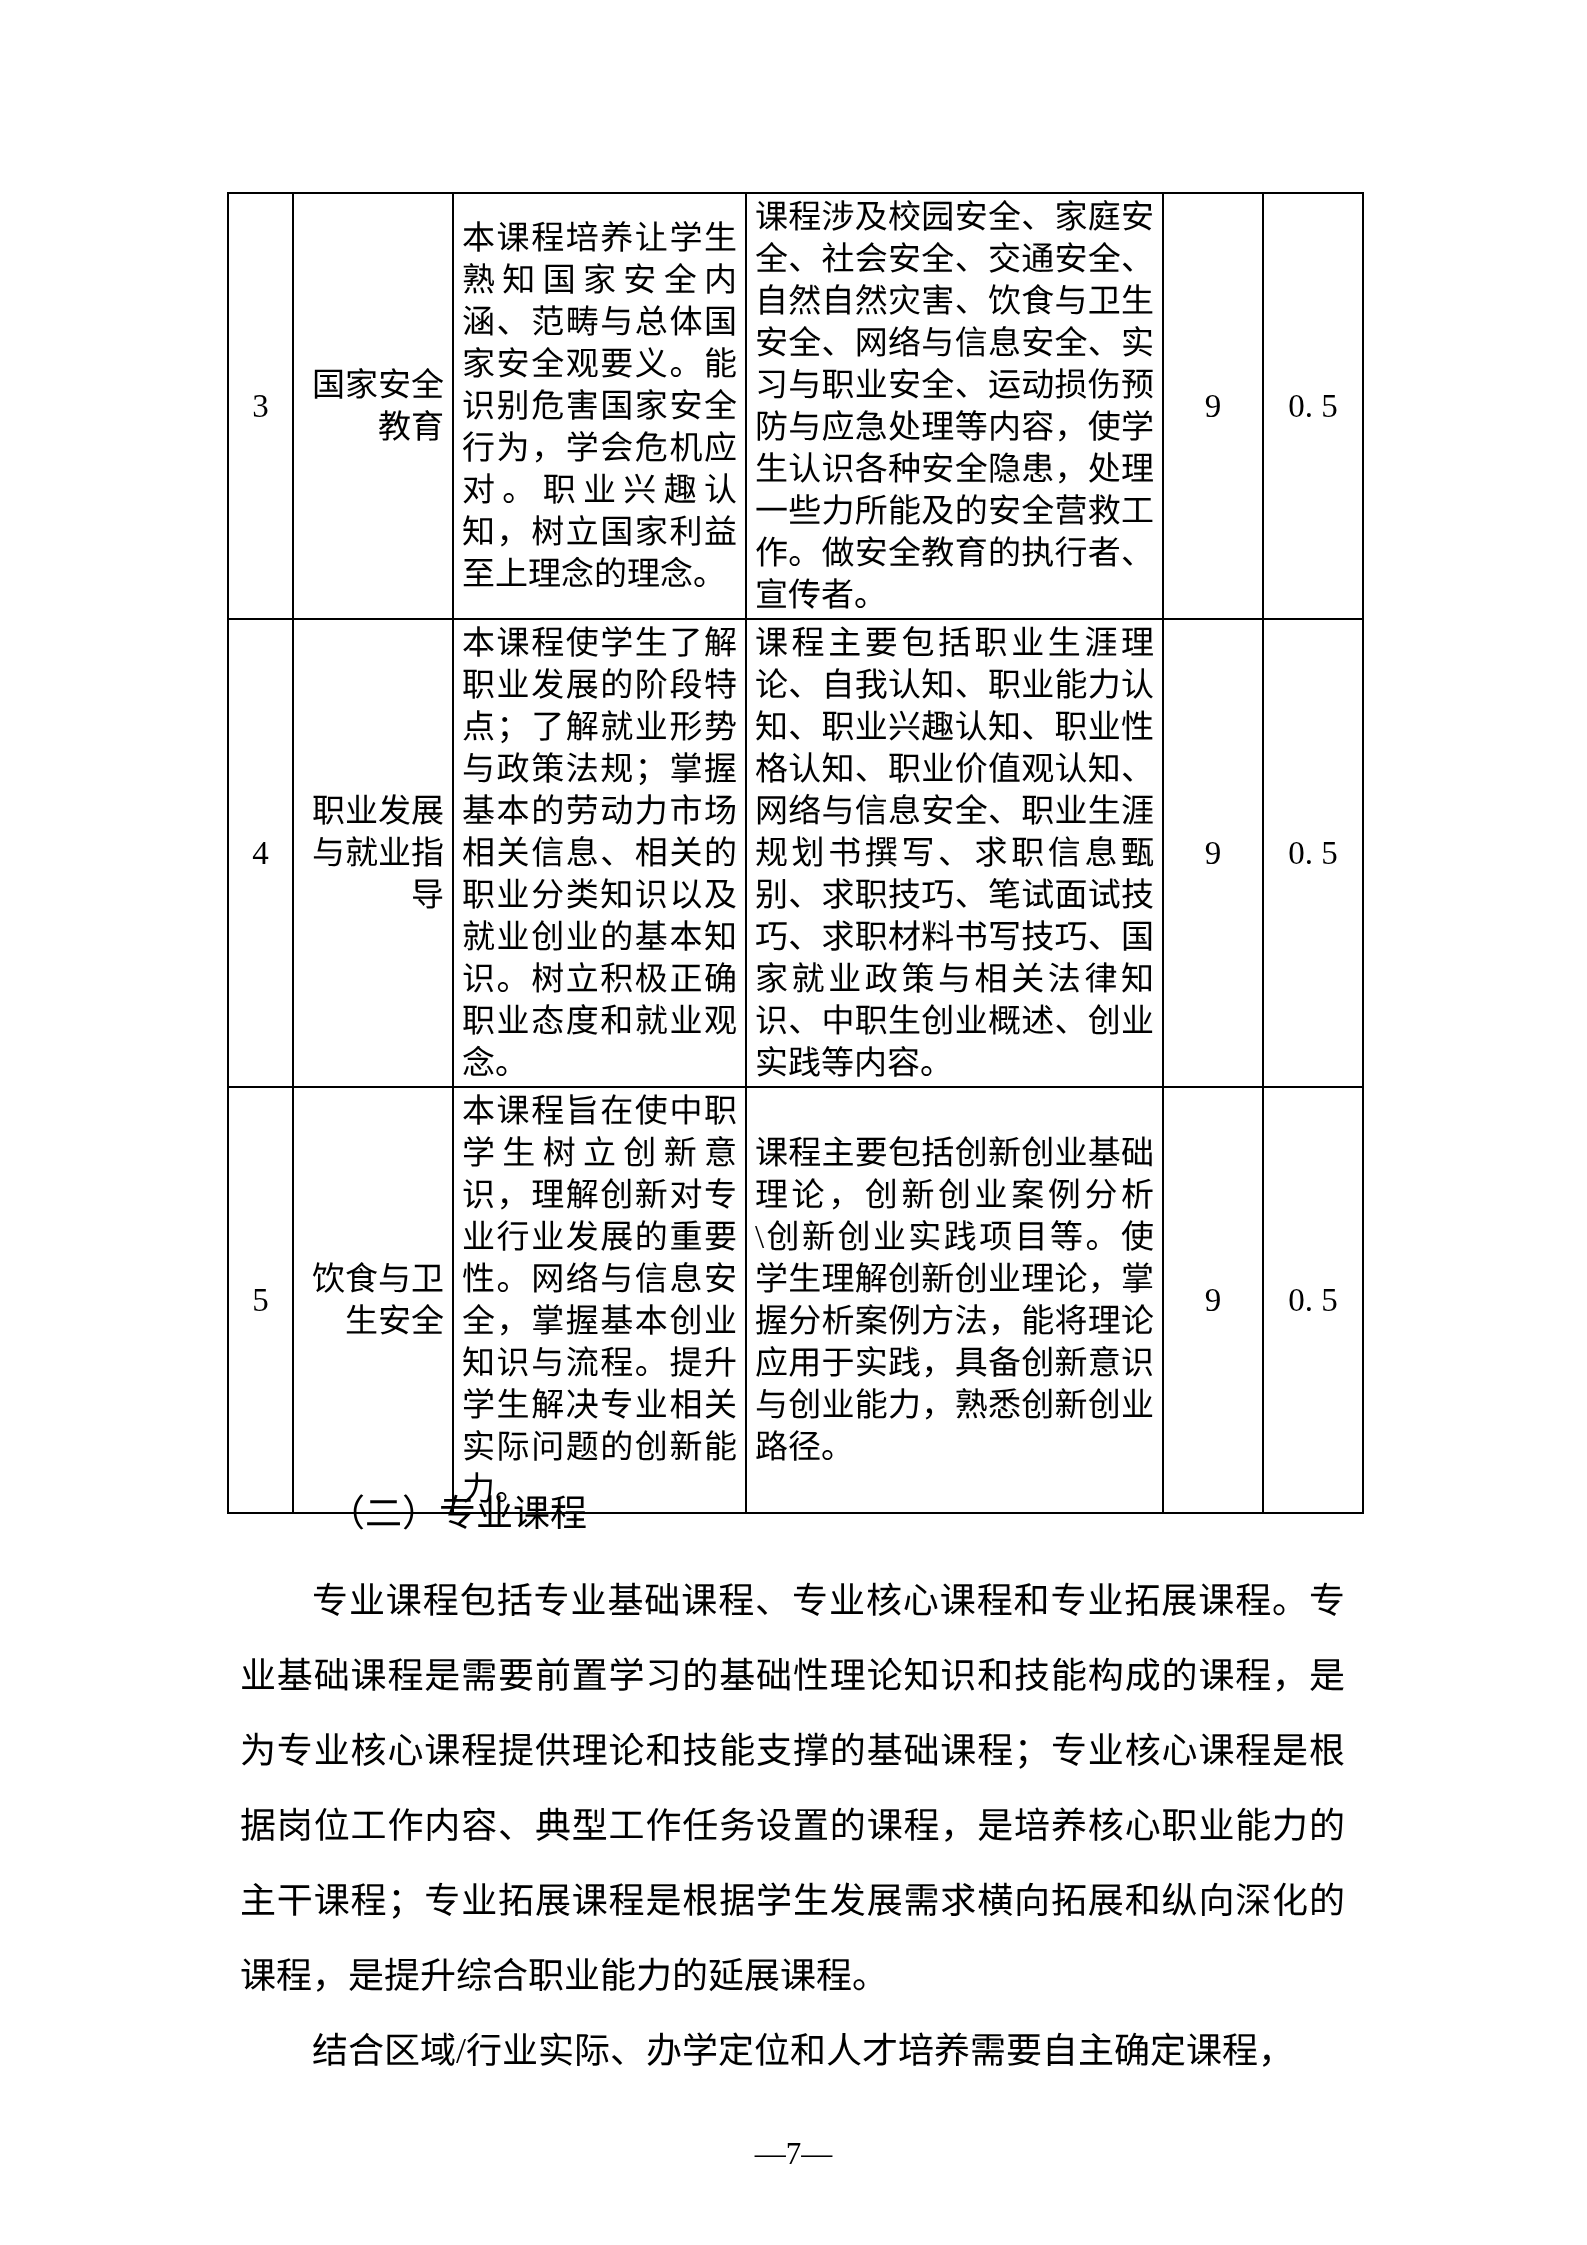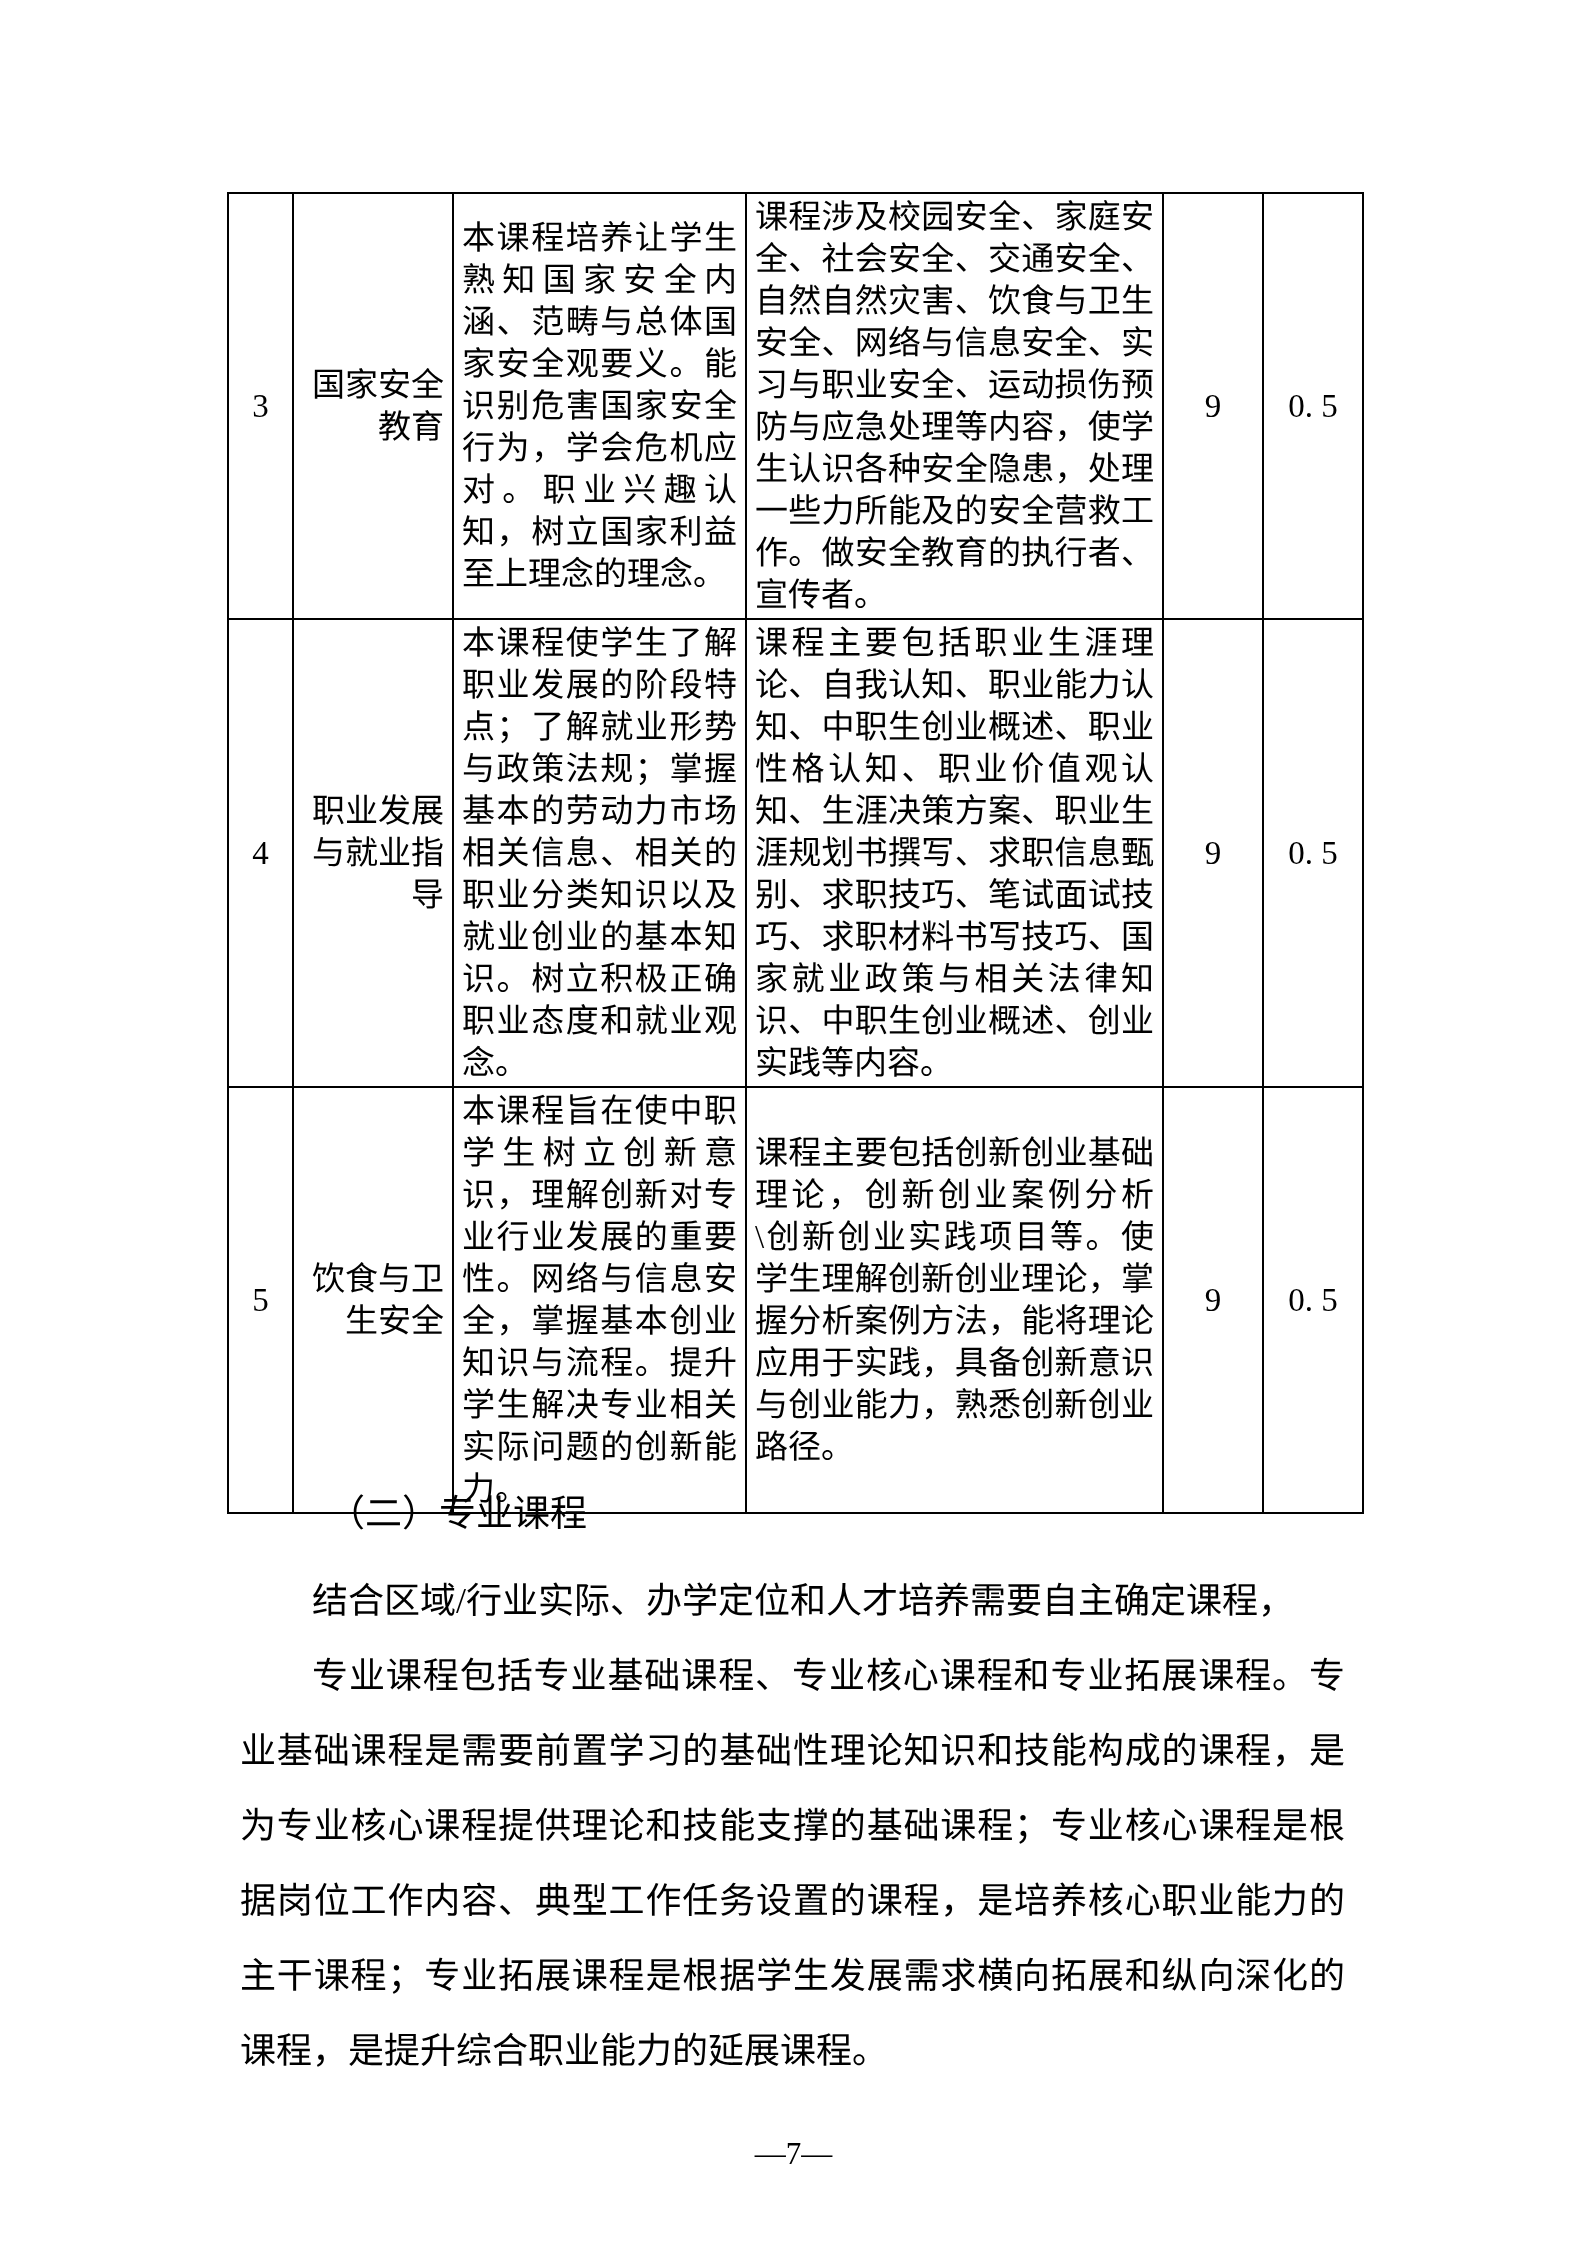--- a/index.html
+++ b/index.html
@@ -98,35 +98,35 @@
         <td class="c-course">国家安全教育</td>
         <td class="c-objective">本课程培养让学生熟知国家安全内涵、范畴与总体国家安全观要义。能识别危害国家安全行为，学会危机应对。职业兴趣认知，树立国家利益至上理念的理念。</td>
         <td class="c-content">课程涉及校园安全、家庭安全、社会安全、交通安全、自然自然灾害、饮食与卫生安全、网络与信息安全、实习与职业安全、运动损伤预防与应急处理等内容，使学生认识各种安全隐患，处理一些力所能及的安全营救工作。做安全教育的执行者、宣传者。</td>
         <td class="c-hours">9</td>
         <td class="c-credits">0. 5</td>
       </tr>
       <tr class="row-4">
         <td class="c-no">4</td>
         <td class="c-course">职业发展与就业指导</td>
         <td class="c-objective">本课程使学生了解职业发展的阶段特点；了解就业形势与政策法规；掌握基本的劳动力市场相关信息、相关的职业分类知识以及就业创业的基本知识。树立积极正确职业态度和就业观念。</td>
-        <td class="c-content">课程主要包括职业生涯理论、自我认知、职业能力认知、中职生创业概述、职业性格认知、职业价值观认知、生涯决策方案、职业生涯规划书撰写、求职信息甄别、求职技巧、笔试面试技巧、求职材料书写技巧、国家就业政策与相关法律知识、中职生创业概述、创业实践等内容。</td>
+        <td class="c-content">课程主要包括职业生涯理论、自我认知、职业能力认知、职业兴趣认知、职业性格认知、职业价值观认知、网络与信息安全、职业生涯规划书撰写、求职信息甄别、求职技巧、笔试面试技巧、求职材料书写技巧、国家就业政策与相关法律知识、中职生创业概述、创业实践等内容。</td>
         <td class="c-hours">9</td>
         <td class="c-credits">0. 5</td>
       </tr>
       <tr class="row-5">
         <td class="c-no">5</td>
         <td class="c-course">饮食与卫生安全</td>
         <td class="c-objective">本课程旨在使中职学生树立创新意识，理解创新对专业行业发展的重要性。网络与信息安全，掌握基本创业知识与流程。提升学生解决专业相关实际问题的创新能力。</td>
         <td class="c-content">课程主要包括创新创业基础理论，创新创业案例分析\创新创业实践项目等。使学生理解创新创业理论，掌握分析案例方法，能将理论应用于实践，具备创新意识与创业能力，熟悉创新创业路径。</td>
         <td class="c-hours">9</td>
         <td class="c-credits">0. 5</td>
       </tr>
     </tbody>
   </table>
 </div>
 
 <div class="content">
   <h2 class="section-heading">（二）专业课程</h2>
+  <p class="body-para">专业课程包括专业基础课程、专业核心课程和专业拓展课程。专业基础课程是需要前置学习的基础性理论知识和技能构成的课程，是为专业核心课程提供理论和技能支撑的基础课程；专业核心课程是根据岗位工作内容、典型工作任务设置的课程，是培养核心职业能力的主干课程；专业拓展课程是根据学生发展需求横向拓展和纵向深化的课程，是提升综合职业能力的延展课程。</p>
   <p class="body-para">结合区域/行业实际、办学定位和人才培养需要自主确定课程，</p>
-  <p class="body-para">专业课程包括专业基础课程、专业核心课程和专业拓展课程。专业基础课程是需要前置学习的基础性理论知识和技能构成的课程，是为专业核心课程提供理论和技能支撑的基础课程；专业核心课程是根据岗位工作内容、典型工作任务设置的课程，是培养核心职业能力的主干课程；专业拓展课程是根据学生发展需求横向拓展和纵向深化的课程，是提升综合职业能力的延展课程。</p>
 </div>
 
 <div class="page-footer">—7—</div>
 
 </body></html>

